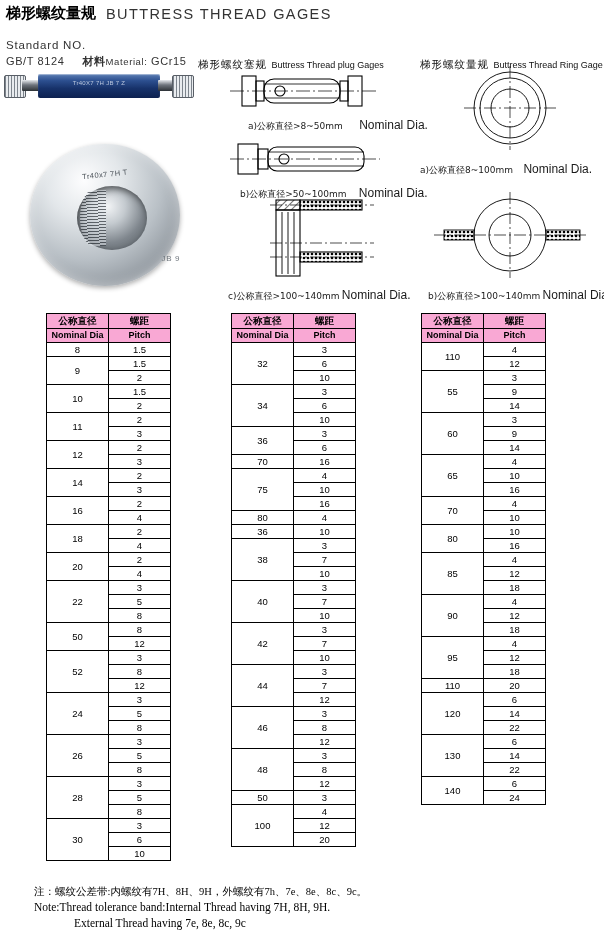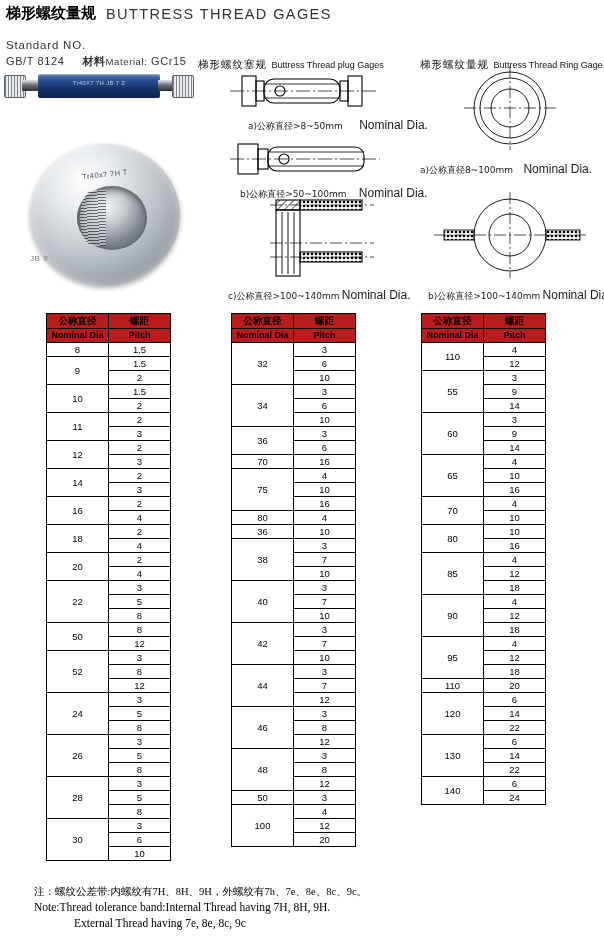--- a/index.html
+++ b/index.html
@@ -91,21 +91,21 @@
     background: repeating-linear-gradient(175deg, rgba(60,66,72,.75) 0 1px, rgba(230,235,240,.5) 1px 3px);
     border-radius: 50% 0 0 50%;
   }
   .ring-mark-top {
     position: absolute; left: 0; top: 26px; width: 100%;
     text-align: center; font-size: 7.5px; color: #4a5158; letter-spacing: .4px;
     transform: rotate(-6deg);
   }
   .ring-mark-bot {
     position: absolute; left: 0; top: 110px; width: 100%;
-    text-align: left; font-size: 8px; color: #70777e; letter-spacing: .6px;
+    text-align: right; font-size: 8px; color: #70777e; letter-spacing: .6px;
   }
 
   
   .cap {
     position: absolute;
     font-size: 8.5px; color: #1a1a1a; white-space: nowrap;
   }
   .cap .cn { font-family: "DejaVu Sans", sans-serif; font-size: 9px; }
   .cap .en { font-size: 12px; }
   .sect-head {
@@ -128,21 +128,21 @@
   }
   .tbl td, .tbl th {
     border: 1px solid #000;
     text-align: center;
     padding: 0;
     height: 13px;
     line-height: 13px;
     font-weight: normal;
     background: #fff;
   }
-  .tbl .hd-cn, .tbl .hd-en { background: #b91c1c; }
+  .tbl .hd-cn, .tbl .hd-en { background: #f9a8d4; }
   .tbl .hd-cn {
     font-family: "DejaVu Sans", sans-serif;
     font-size: 9.5px; font-weight: bold;
     height: 14px; line-height: 14px;
   }
   .tbl .hd-en {
     font-size: 9px; font-weight: bold;
     height: 13px; line-height: 13px; text-align: center;
   }
   .col-dia { width: 62px; }

